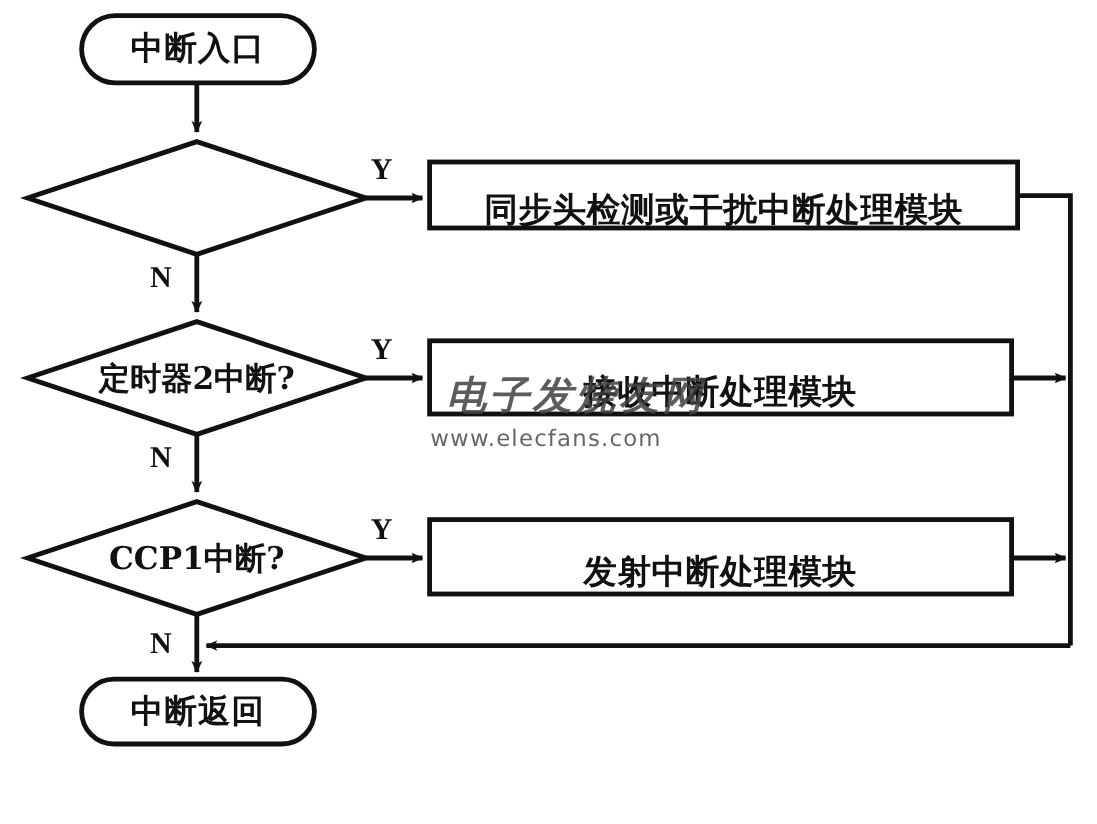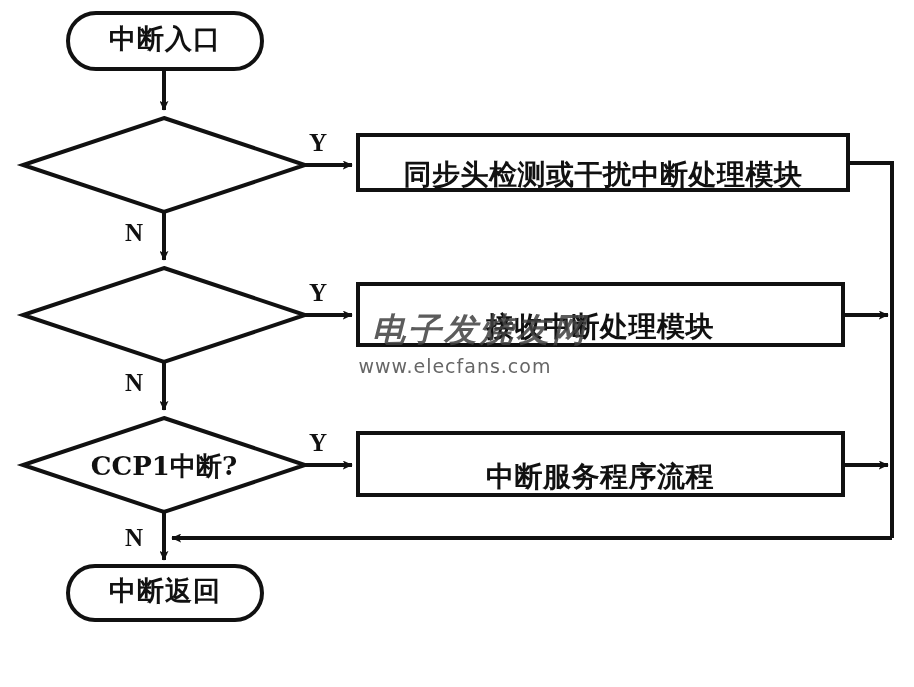--- a/index.html
+++ b/index.html
@@ -30,21 +30,21 @@
     height: 687px;
   }
   
   .lbl {
     position: absolute;
     white-space: nowrap;
     line-height: 1;
     color: #111111;
   }
   .node-text {
-    font-family: Liberation Mono, monospace;
+    font-family: Liberation Sans, sans-serif;
     font-weight: 700;
     font-size: 27px;
     letter-spacing: 1px;
     transform: translate(-50%, -50%);
     text-align: center;
   }
   .diamond-text {
     font-family: "DejaVu Serif", "Liberation Serif", serif;
     font-weight: 700;
     font-size: 26px;
@@ -137,25 +137,26 @@
       <line x1="843" y1="315" x2="888" y2="315" marker-end="url(#ah)"></line>
       <line x1="843" y1="465" x2="888" y2="465" marker-end="url(#ah)"></line>
 
       <line x1="892" y1="538" x2="172" y2="538" marker-end="url(#ahl)"></line>
 
     </g>
   </svg>
 
   <div class="lbl node-text" style="left:165px; top:41px;">中断入口</div>
 
+  <div class="lbl diamond-text" style="left:164px; top:316px;">定时器2中断?</div>
   <div class="lbl diamond-text" style="left:164px; top:466px;">CCP1中断?</div>
 
   <div class="lbl box-text" style="left:603px; top:163px;">同步头检测或干扰中断处理模块</div>
   <div class="lbl box-text" style="left:600px; top:315px;">接收中断处理模块</div>
-  <div class="lbl box-text" style="left:600px; top:465px;">中断服务程序流程</div>
+  <div class="lbl box-text" style="left:600px; top:465px;">发射中断处理模块</div>
 
   <div class="lbl node-text" style="left:165px; top:593px;text-align:center;">中断返回</div>
 
   <div class="lbl branch-label" style="left:318px; top:142px;">Y</div>
   <div class="lbl branch-label" style="left:318px; top:292px;">Y</div>
   <div class="lbl branch-label" style="left:318px; top:442px;">Y</div>
 
   <div class="lbl branch-label" style="left:134px; top:232px;">N</div>
   <div class="lbl branch-label" style="left:134px; top:382px;">N</div>
   <div class="lbl branch-label" style="left:134px; top:537px;">N</div>

